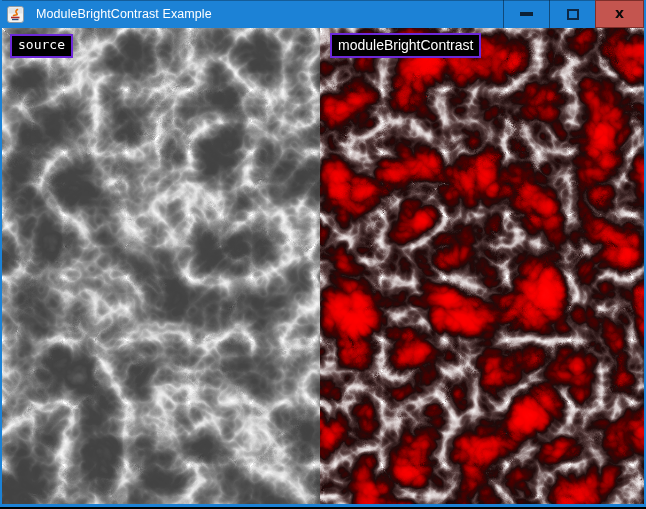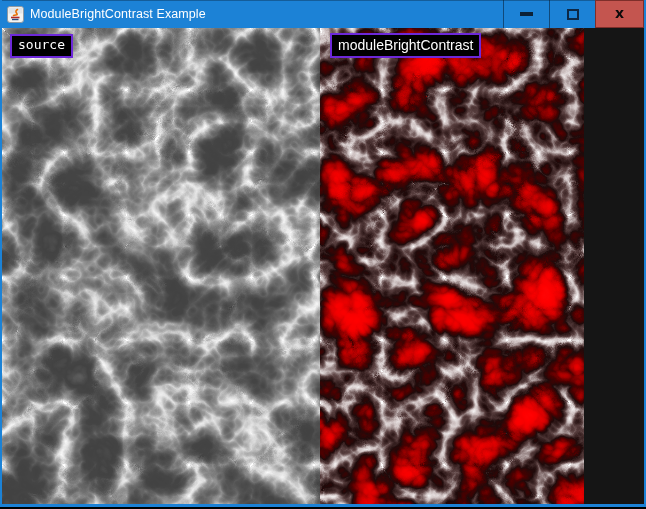--- a/index.html
+++ b/index.html
@@ -39,21 +39,21 @@
     height: 17px;
     margin-left: 5px;
     display: inline-flex;
     align-items: center;
     justify-content: center;
     flex: 0 0 auto;
   }
   .title {
     color: #ffffff;
     font-size: 12.5px;
-    margin-left: 6px;
+    margin-left: 12px;
     white-space: nowrap;
     letter-spacing: 0.1px;
     text-align: center;
   }
   .controls {
     margin-left: auto;
     height: 28px;
     display: flex;
     align-items: stretch;
   }
@@ -95,21 +95,21 @@
     display: flex;
     height: 476px;
     background: #151515;
   }
   .panel {
     position: relative;
     overflow: hidden;
     flex: 0 0 auto;
   }
   .panel-source   { width: 318px; height: 476px; }
-  .panel-processed{ width: 264px; height: 476px; }
+  .panel-processed{ width: 324px; height: 476px; }
   .tex { display: block; }
   .img-label {
     position: absolute;
     background: #000000;
     color: #ffffff;
     border: 2px solid #6d28d9;
     padding: 2px 6px 3px 6px;
     line-height: 1.15;
     white-space: nowrap;
   }

